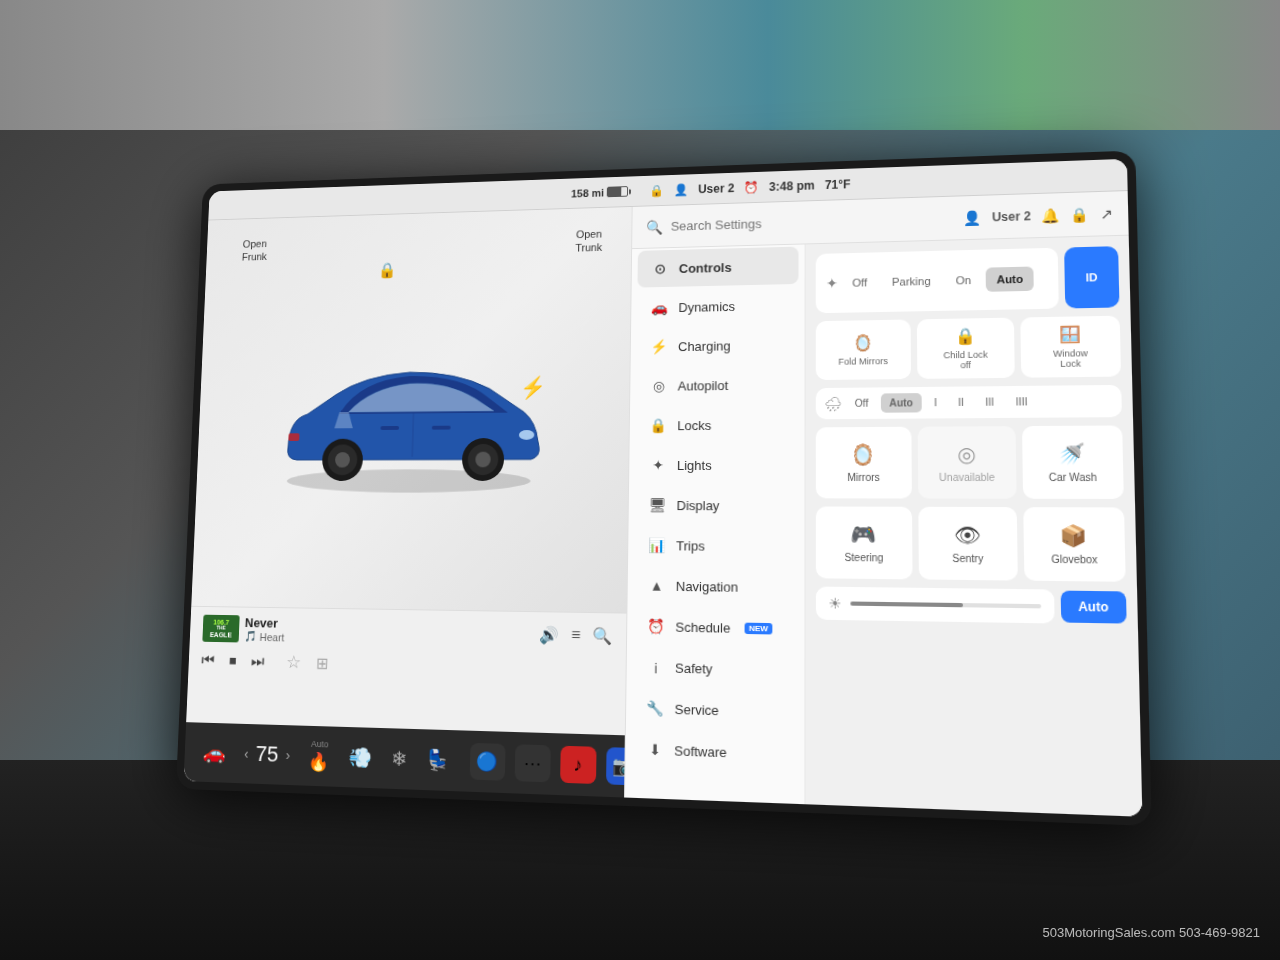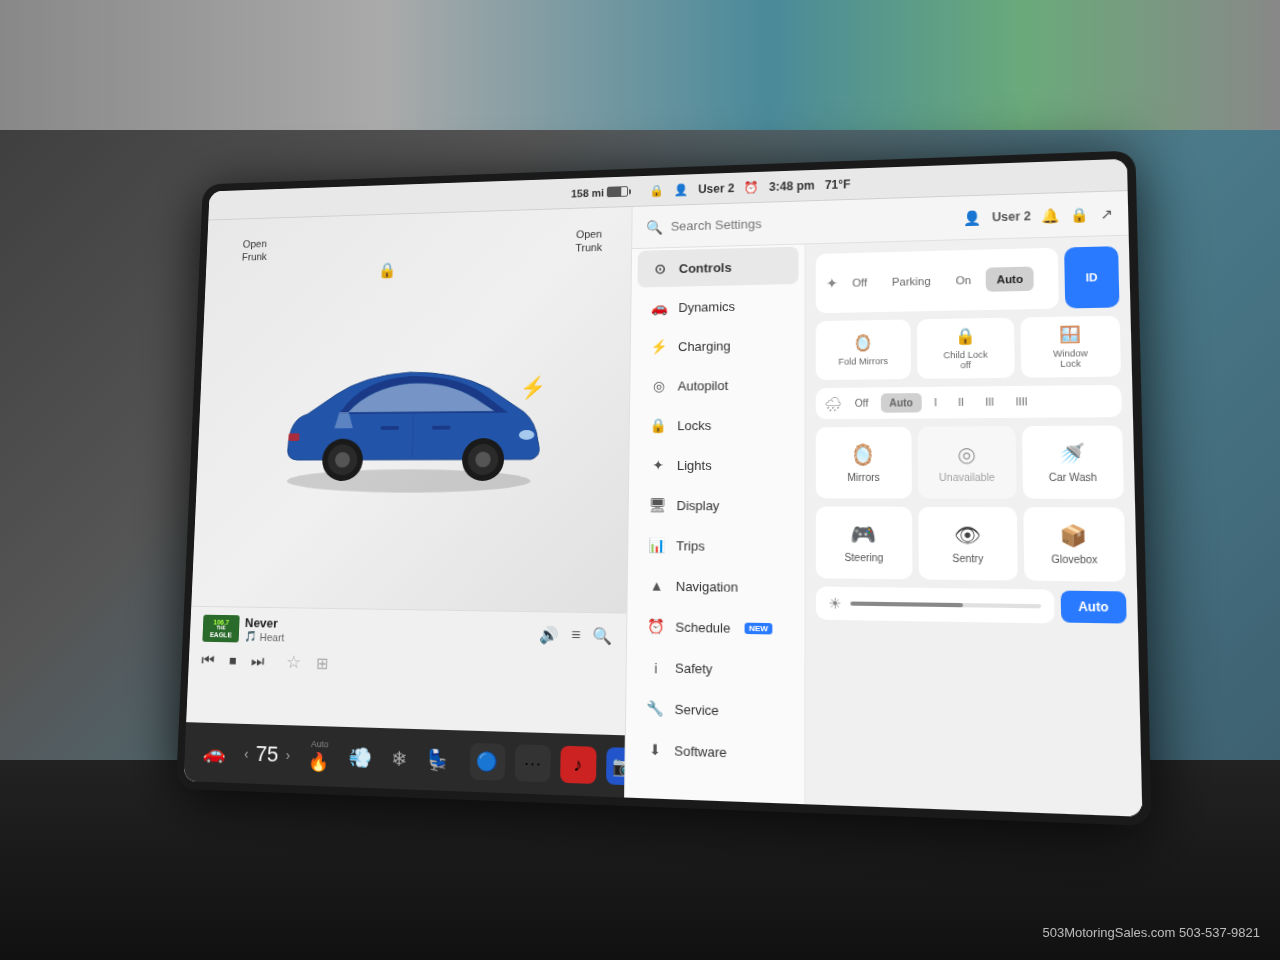--- a/index.html
+++ b/index.html
@@ -821,13 +821,13 @@
             </div>
 
           </div>
         </div>
       </div>
 
     </div>
   </div>
 </div>
 
-<div class="watermark">503MotoringSales.com  503-537-9821</div>
+<div class="watermark">503MotoringSales.com  503-469-9821</div>
 
 </body></html>

